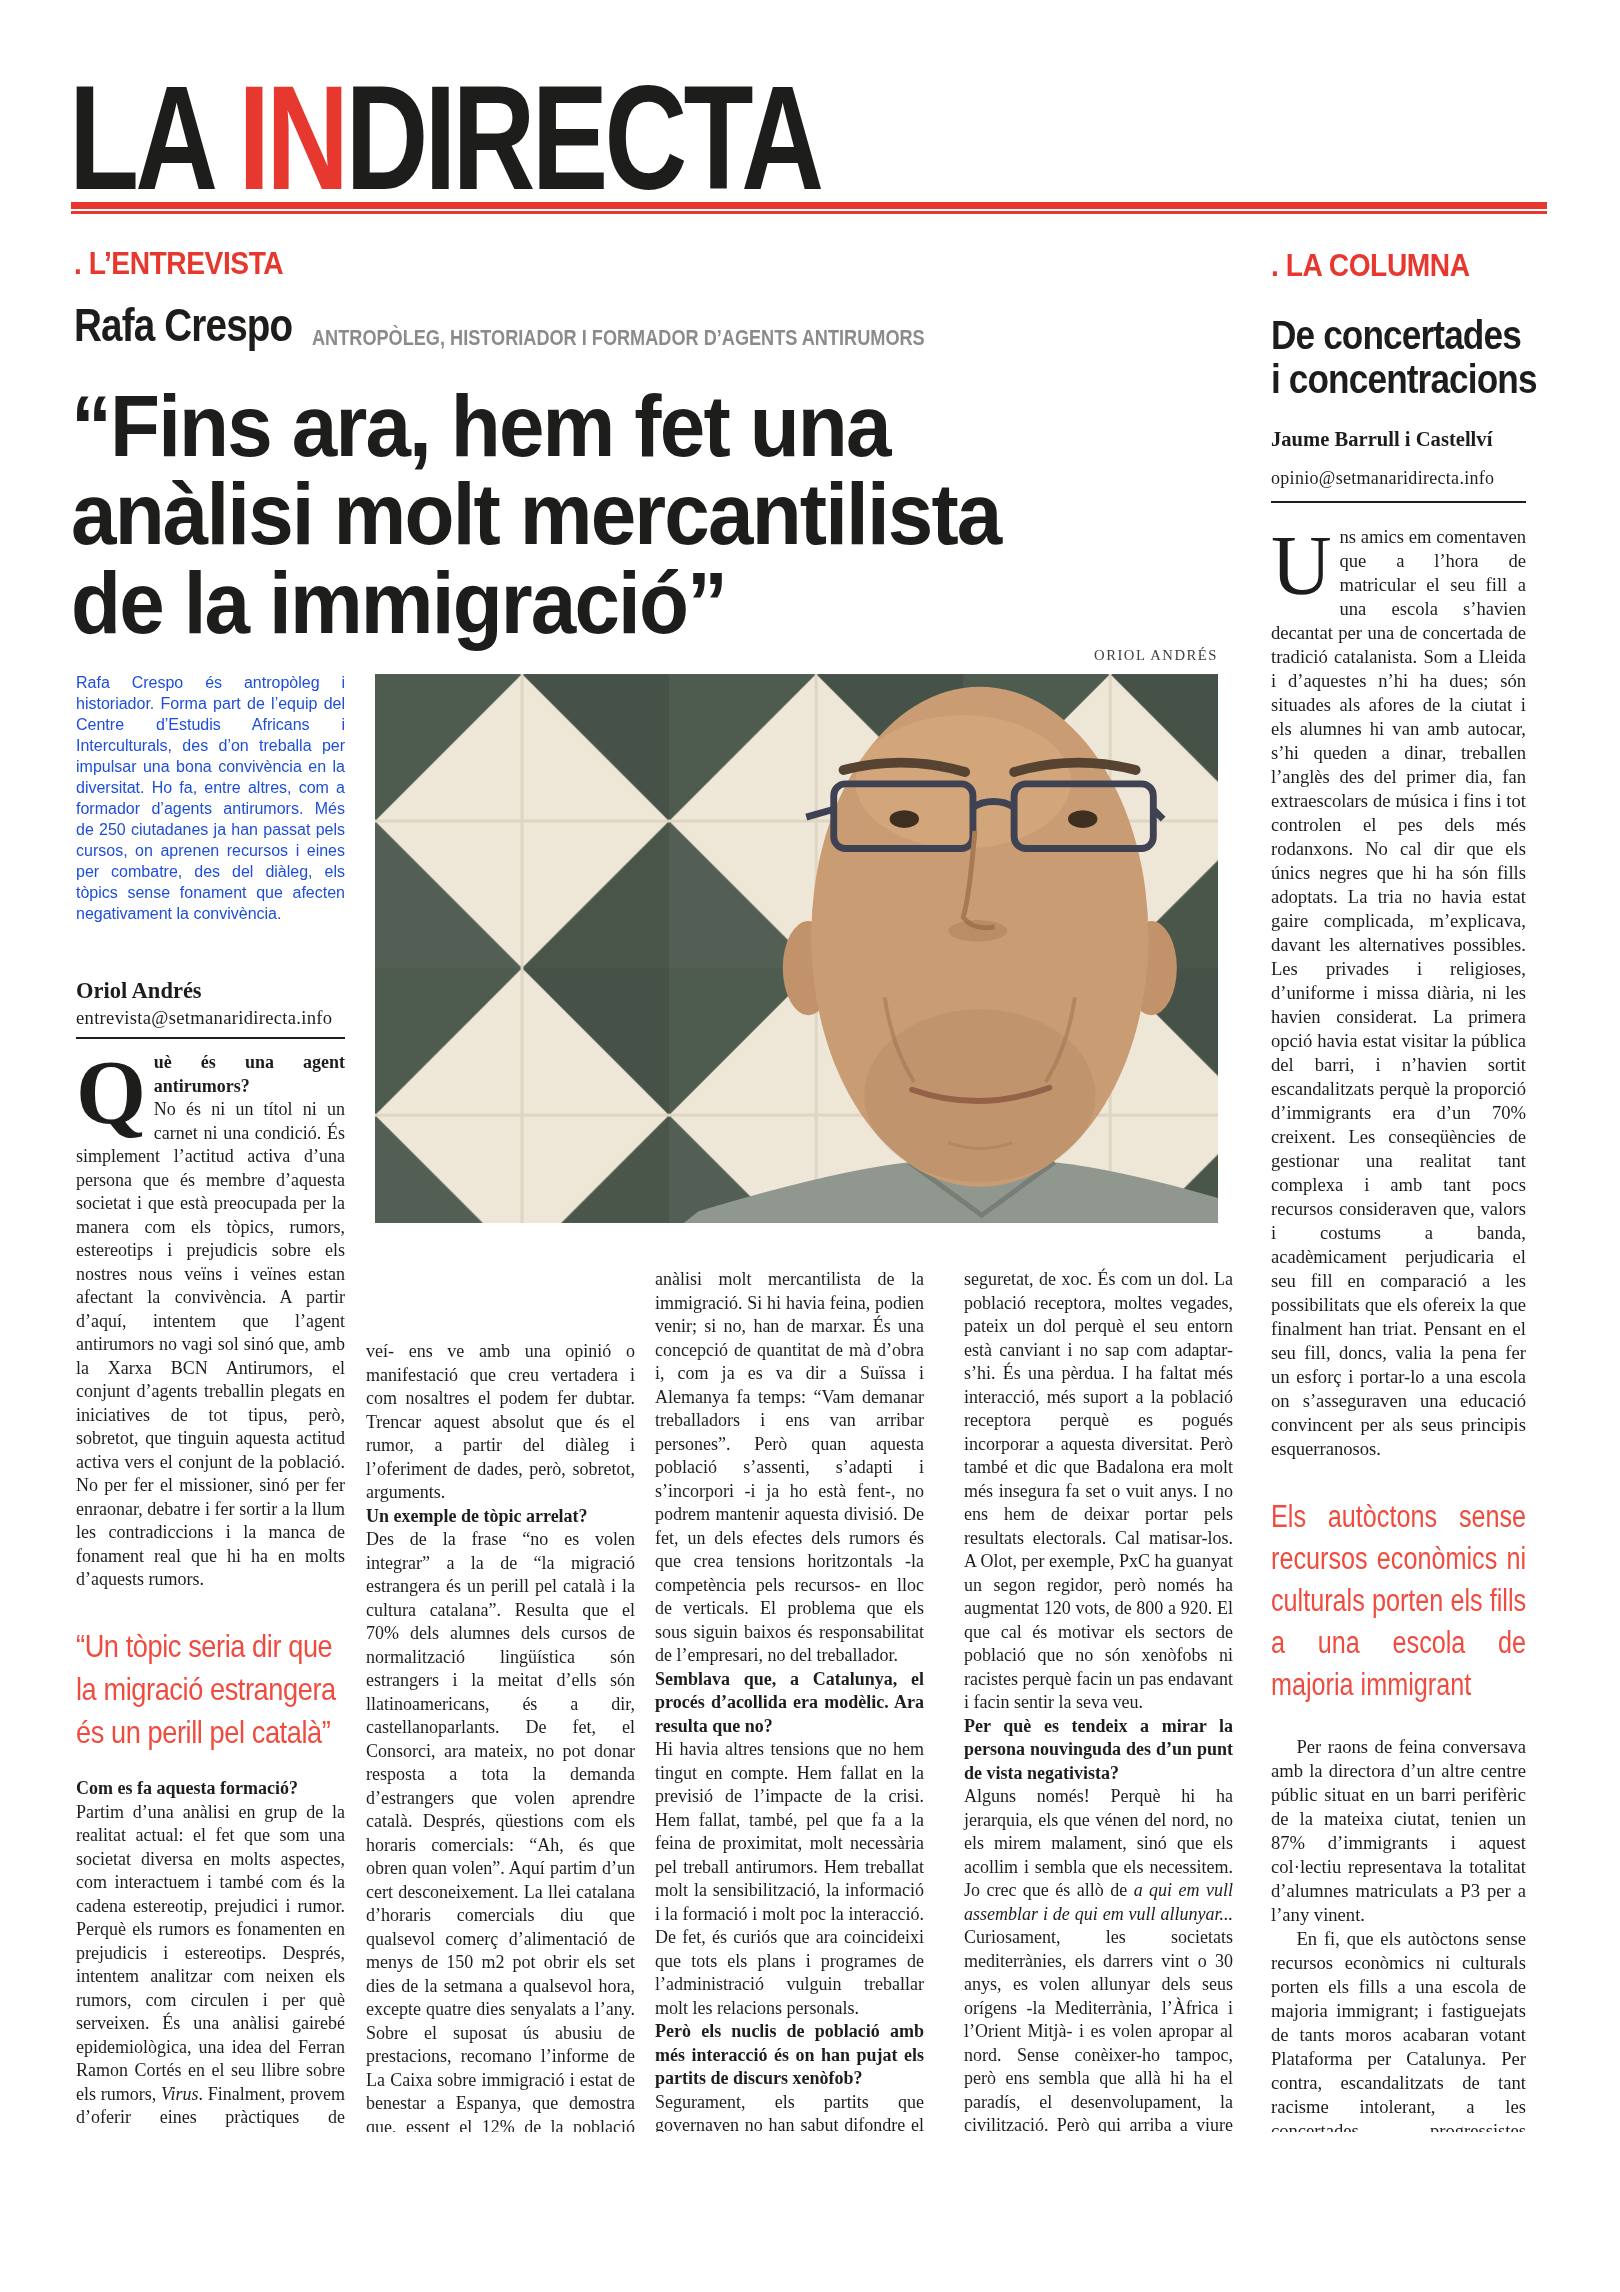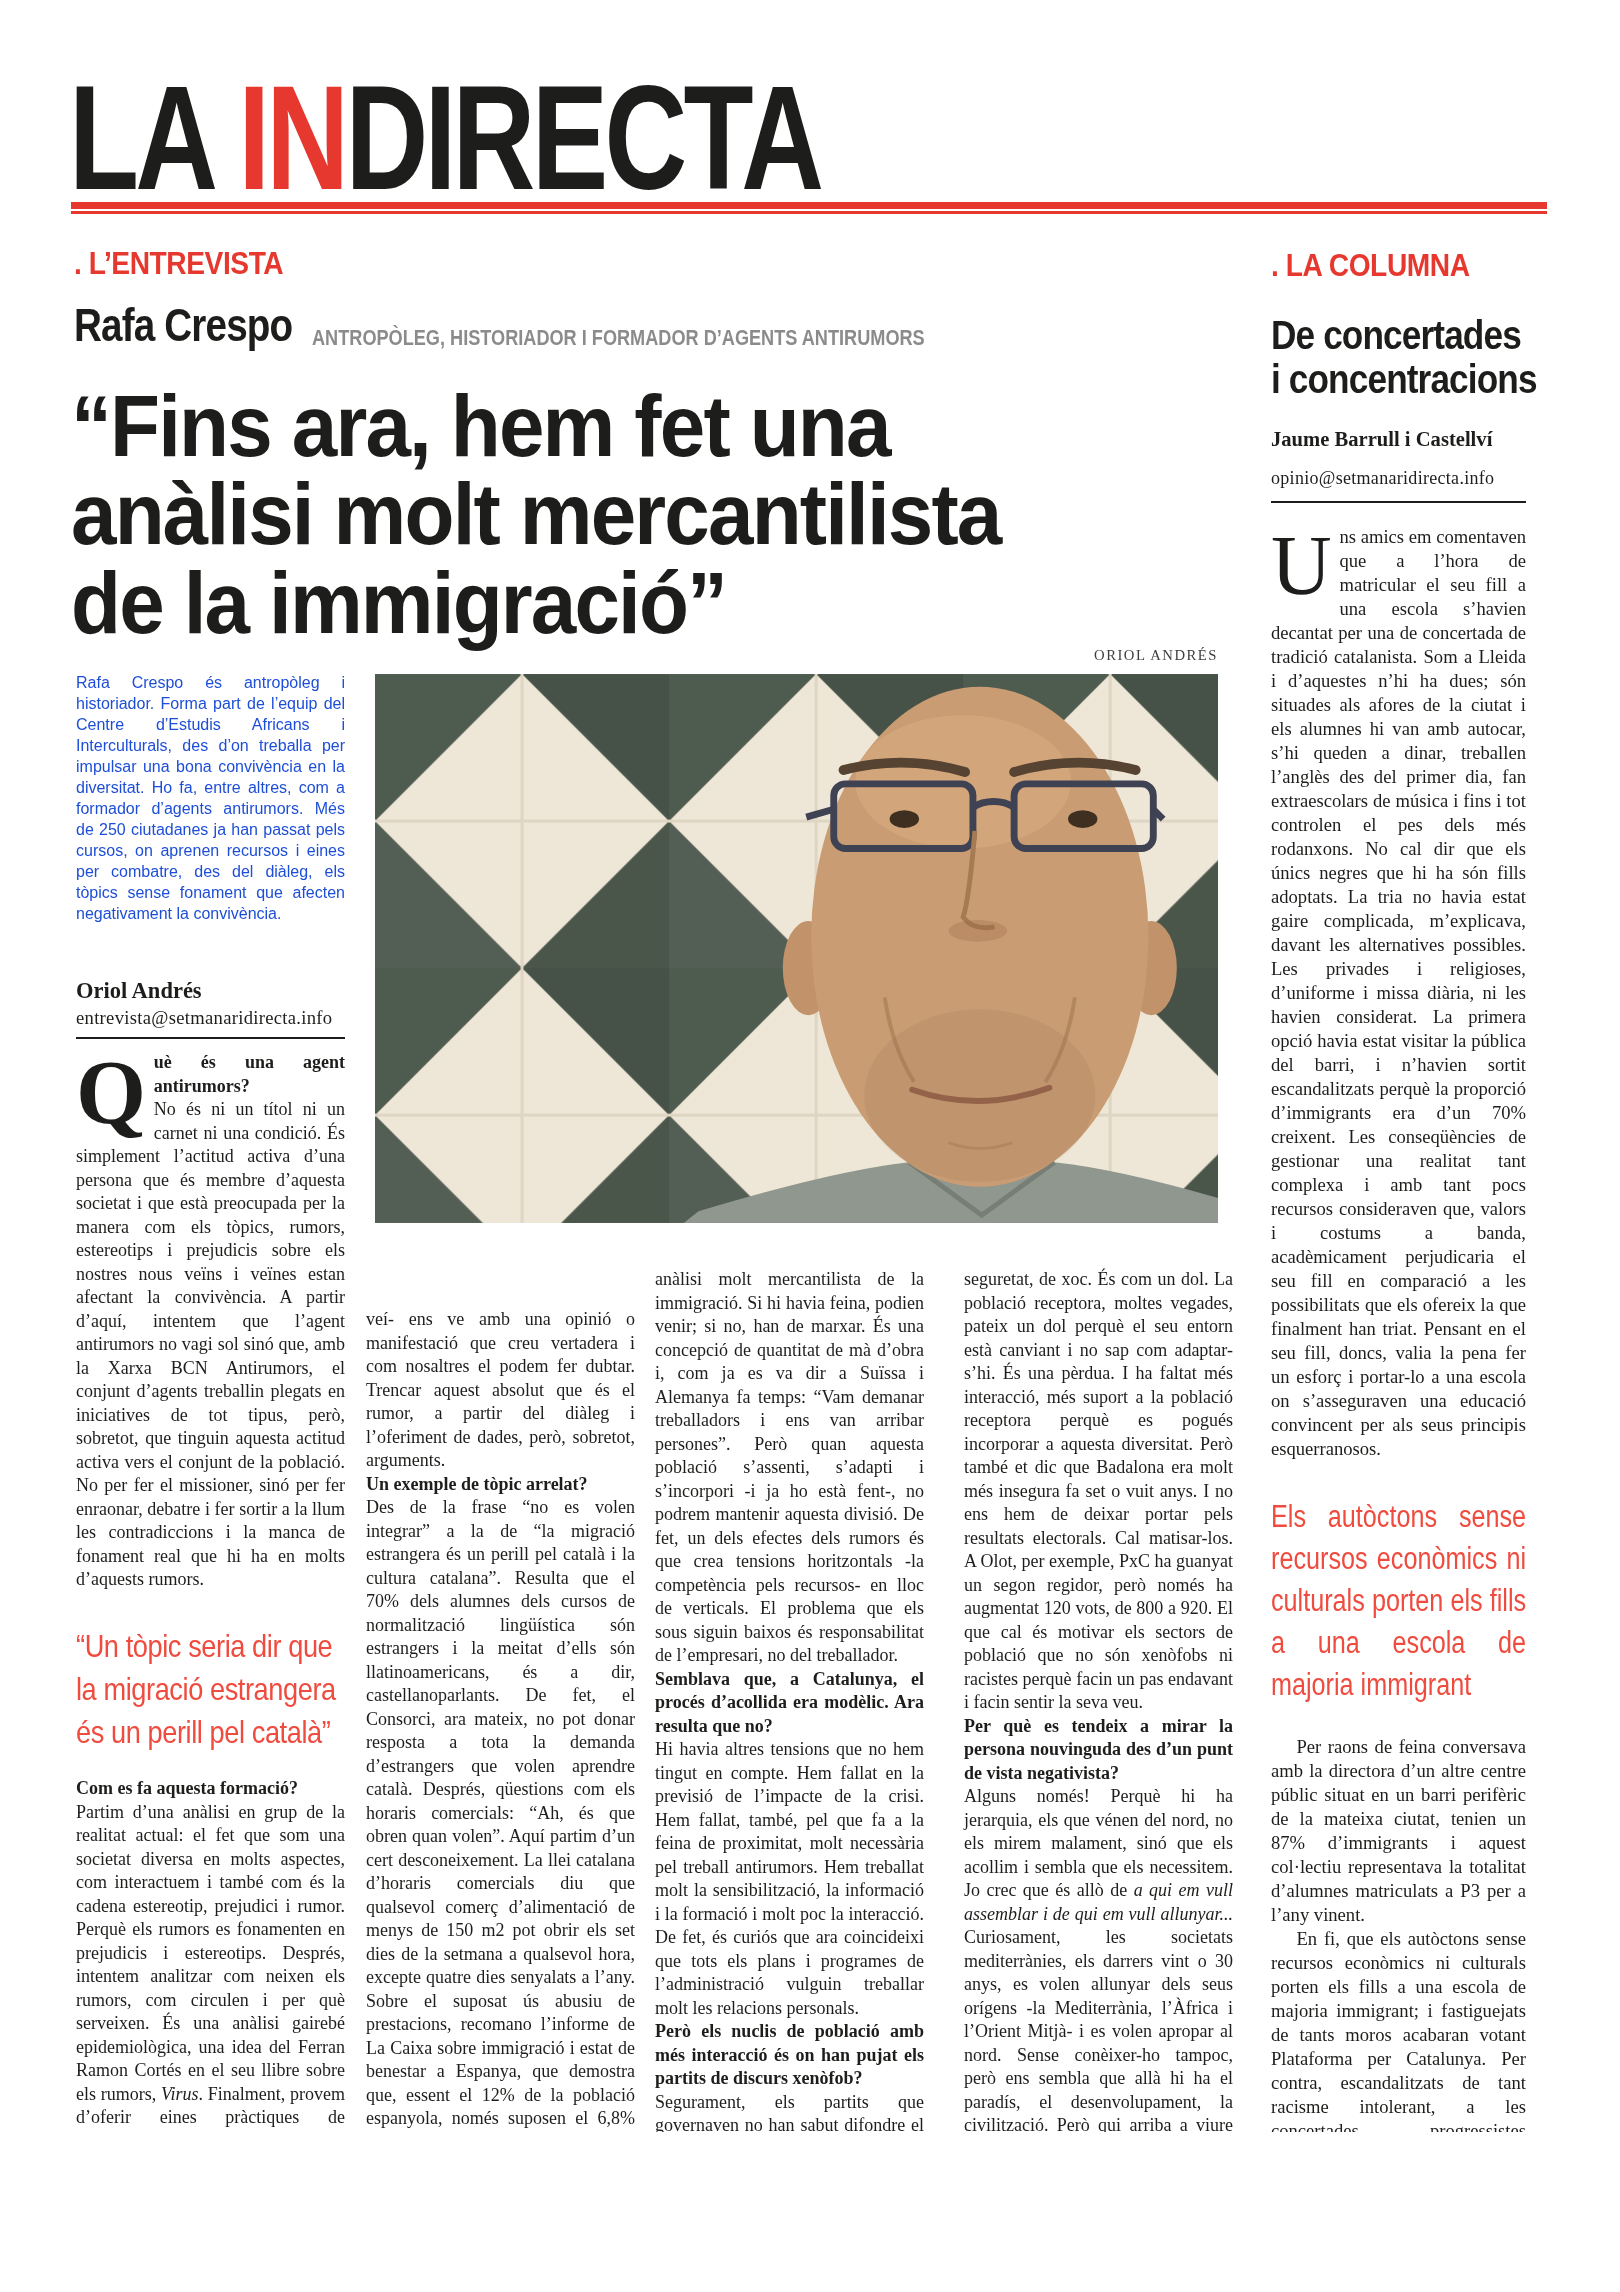--- a/index.html
+++ b/index.html
@@ -34,21 +34,21 @@
               text-align:justify;}
   .byline-name{top:978px;left:76px;font-family:"Liberation Serif",serif;font-size:22.5px;font-weight:700;}
   .byline-email{top:1007px;left:76px;font-family:"Liberation Serif",serif;font-size:18.6px;letter-spacing:0.3px;}
   .byline-rule{top:1037px;left:76px;width:269px;height:2px;background:#1d1d1b;}
 
   
   .colbody{width:269px;font-family:"Liberation Serif",serif;font-size:18px;line-height:23.5px;
            text-align:justify;}
   .colbody p{margin:0;}
   #col1{top:1051px;left:76px;}
-  #col2{top:1308px;left:366px;}
+  #col2{top:1340px;left:366px;}
   #col3{top:1268px;left:655px;}
   #col4{top:1268px;left:944px;margin-left:20px;}
   .q{font-weight:700;}
   .dropcap{float:left;font-family:"Liberation Serif",serif;font-weight:700;font-size:90px;
            line-height:71px;padding:5.9px 7.8px 0 0;}
   .pullquote{margin:33px 0 23.5px;width:316px;transform:scaleX(.85);transform-origin:0 0;
              font-family:"Liberation Sans",sans-serif;color:#ef4b3e;font-size:32px;line-height:43px;
              text-align:left;letter-spacing:-0.5px;}
 
   

